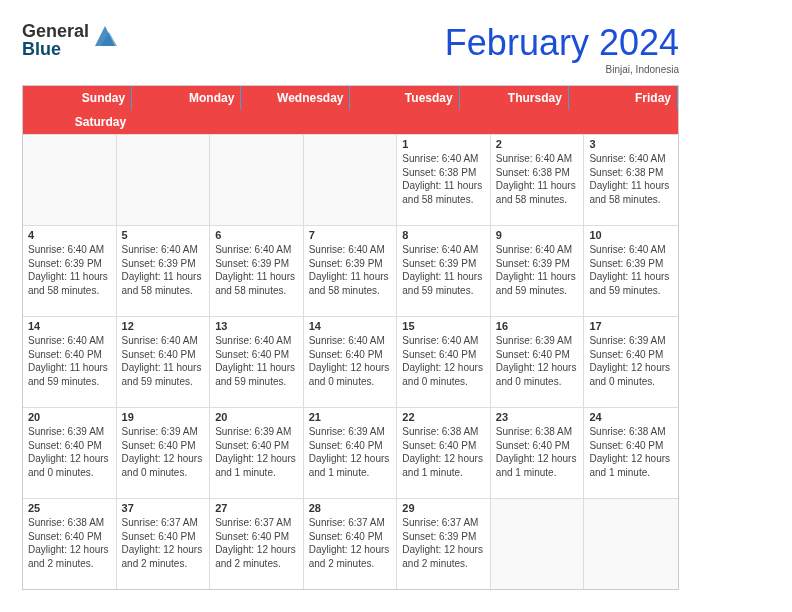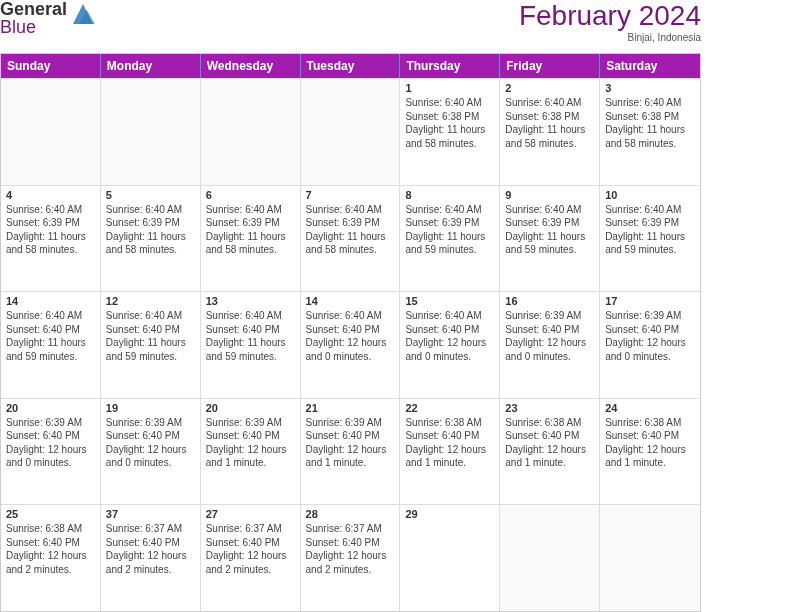--- a/index.html
+++ b/index.html
@@ -6,21 +6,21 @@
     body {
       font-family: Arial, sans-serif;
       background: #fff;
       width: 792px;
       height: 612px;
       overflow: hidden;
     }
     .page {
       width: 701px;
       height: 612px;
-      padding: 0;
+      padding: 22px;
       display: flex;
       flex-direction: column;
     }
     .header {
       display: flex;
       justify-content: space-between;
       align-items: flex-start;
       margin-bottom: 10px;
     }
     .logo {
@@ -32,51 +32,52 @@
       flex-direction: column;
       line-height: 1;
     }
     .logo-general {
       font-size: 18px;
       font-weight: bold;
       color: #333;
     }
     .logo-blue {
       font-size: 18px;
-      font-weight: normal;
-      color: #701a75;
+      font-weight: bold;
+      color: #0c4a6e;
     }
     .logo-icon {
       width: 28px;
       height: 28px;
       margin-left: 2px;
       align-self: flex-start;
     }
     .title-block {
       text-align: right;
     }
     .month-title {
-      font-size: 28px;
+      font-size: 36px;
       font-weight: normal;
-      color: #701a75;
+      color: #1d4ed8;
     }
     .location {
       font-size: 10px;
       color: #555;
     }
     .calendar {
       flex: 1;
       display: flex;
       flex-direction: column;
       border: 1px solid #ccc;
     }
     .cal-header {
       display: grid;
-      grid-template-columns: repeat(7, 1fr);
-      background: #a21caf;
+      grid-template-columns: repeat(6, 1fr);
+      background: #ef4444;
+      text-align: right;
     }
     .cal-header-cell {
       color: #fff;
       font-size: 12px;
       font-weight: bold;
       padding: 5px 6px;
       border-right: 1px solid #4a9ad4;
     }
     .cal-header-cell:last-child { border-right: none; }
     .cal-body {
@@ -349,19 +350,23 @@
           </div>
           <div class="cal-cell">
             <div class="day-num">28</div>
             <div class="cell-info">Sunrise: 6:37 AM
 Sunset: 6:40 PM
 Daylight: 12 hours
 and 2 minutes.</div>
           </div>
           <div class="cal-cell">
             <div class="day-num">29</div>
+            <div class="cell-info">Sunrise: 6:37 AM
+Sunset: 6:39 PM
+Daylight: 12 hours
+and 2 minutes.</div>
           </div>
           <div class="cal-cell empty"></div>
           <div class="cal-cell empty"></div>
         </div>
       </div>
   </div>
 </div>
 
 </body></html>

